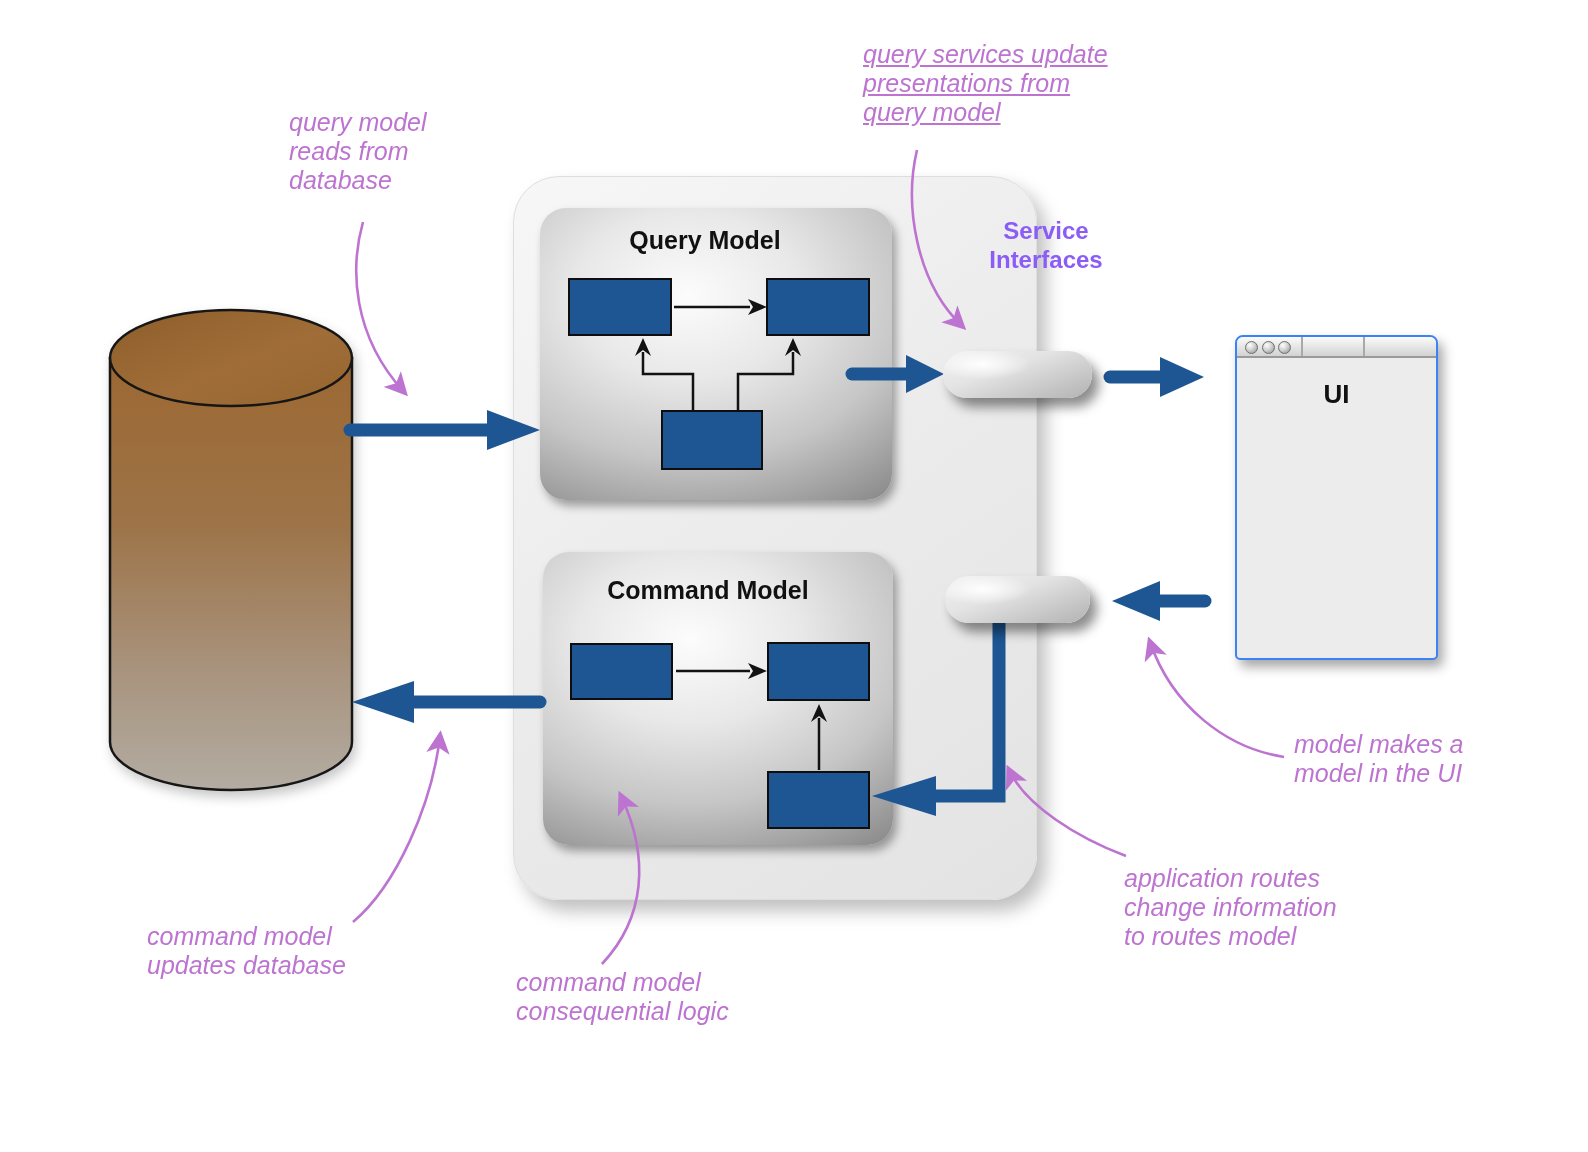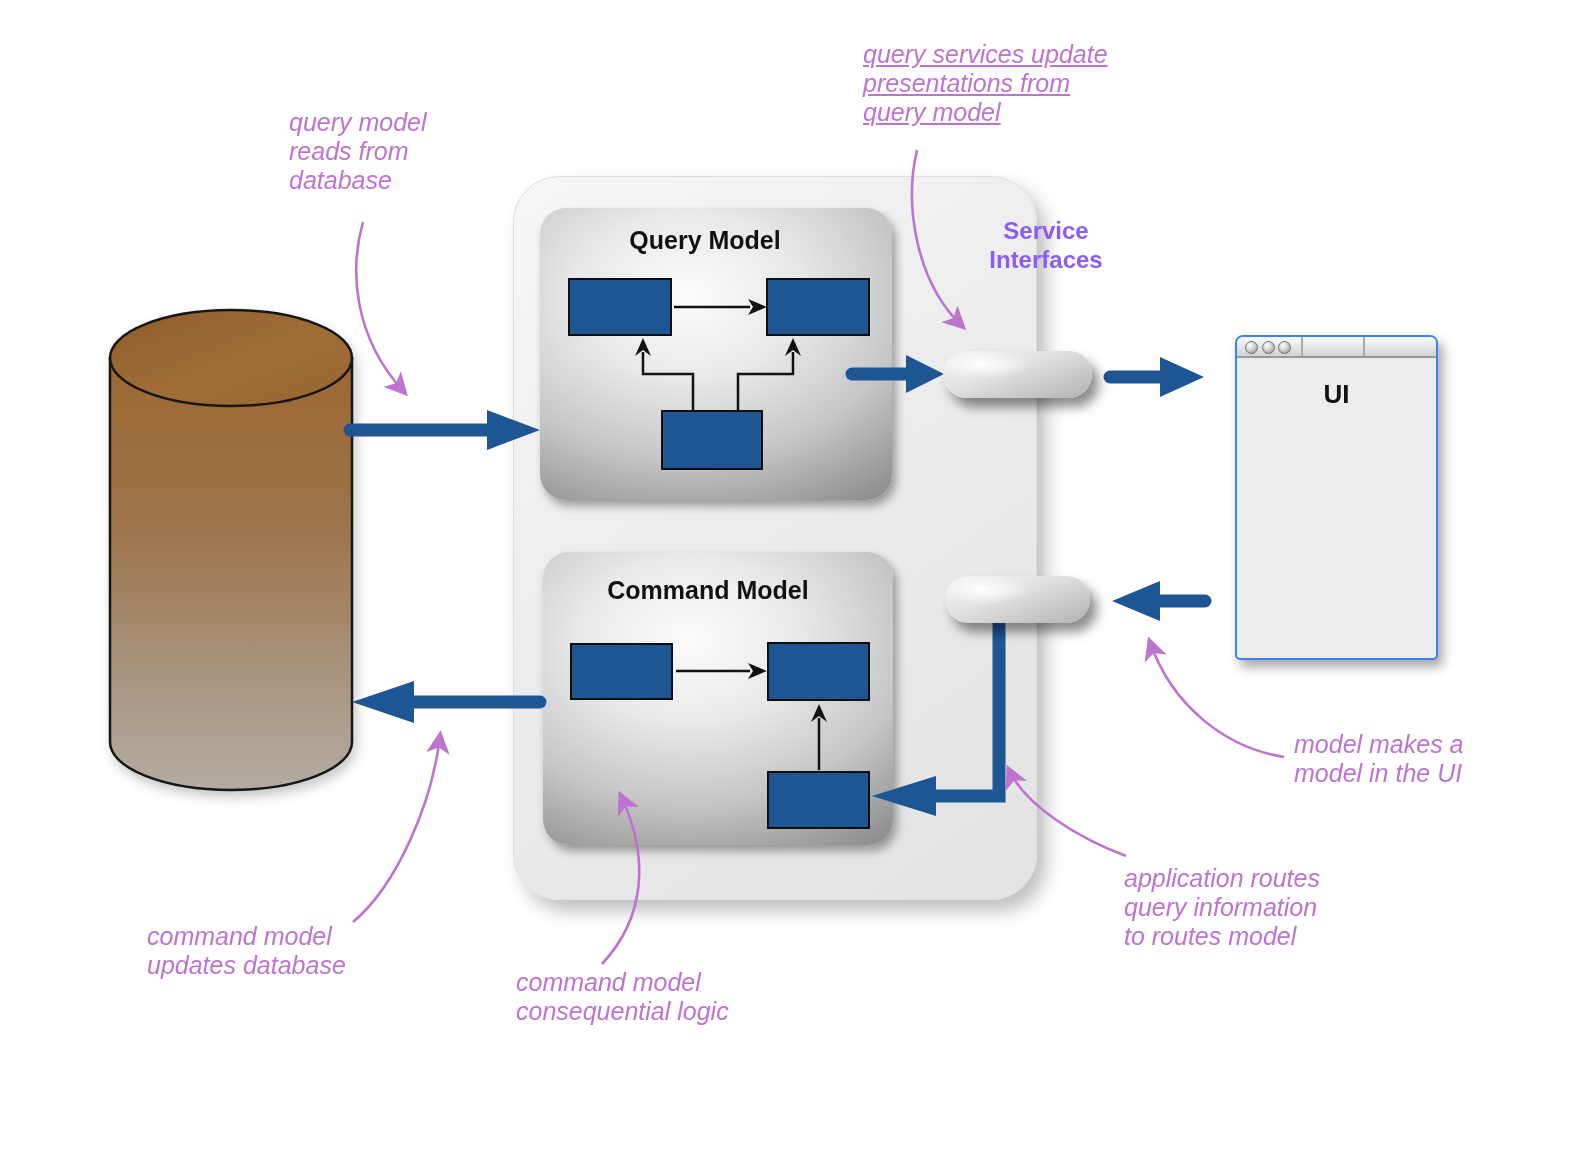--- a/index.html
+++ b/index.html
@@ -220,21 +220,21 @@
   <div>query model</div>
 </div>
 
 <div class="abs anno" style="left:1294px;top:730px;">
   <div>model makes a</div>
   <div>model in the UI</div>
 </div>
 
 <div class="abs anno" style="left:1099px;top:864px;margin-left:25px;">
   <div>application routes</div>
-  <div>query information</div>
+  <div>change information</div>
   <div>to routes model</div>
 </div>
 
 <div class="abs anno" style="left:147px;top:922px;">
   <div>command model</div>
   <div>updates database</div>
 </div>
 
 <div class="abs anno" style="left:516px;top:968px;">
   <div>command model</div>

